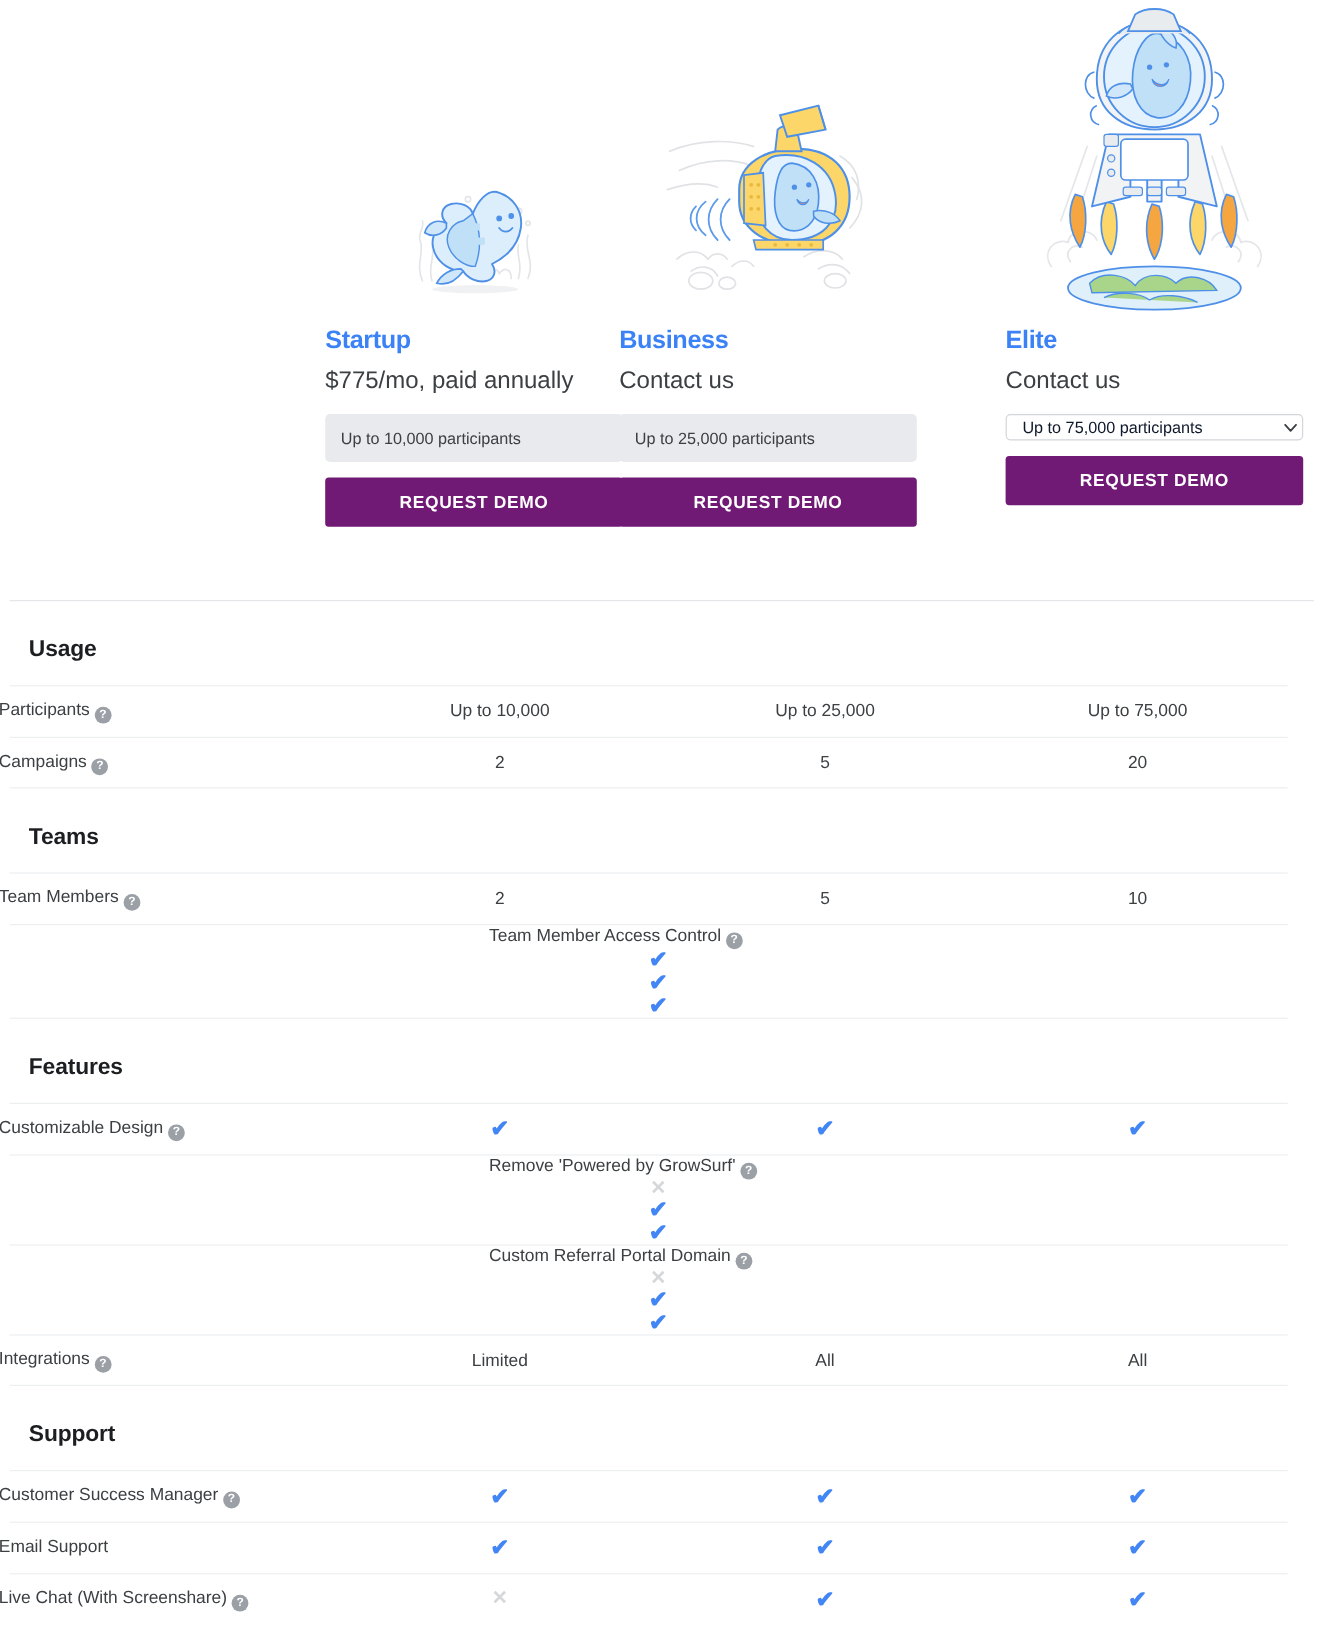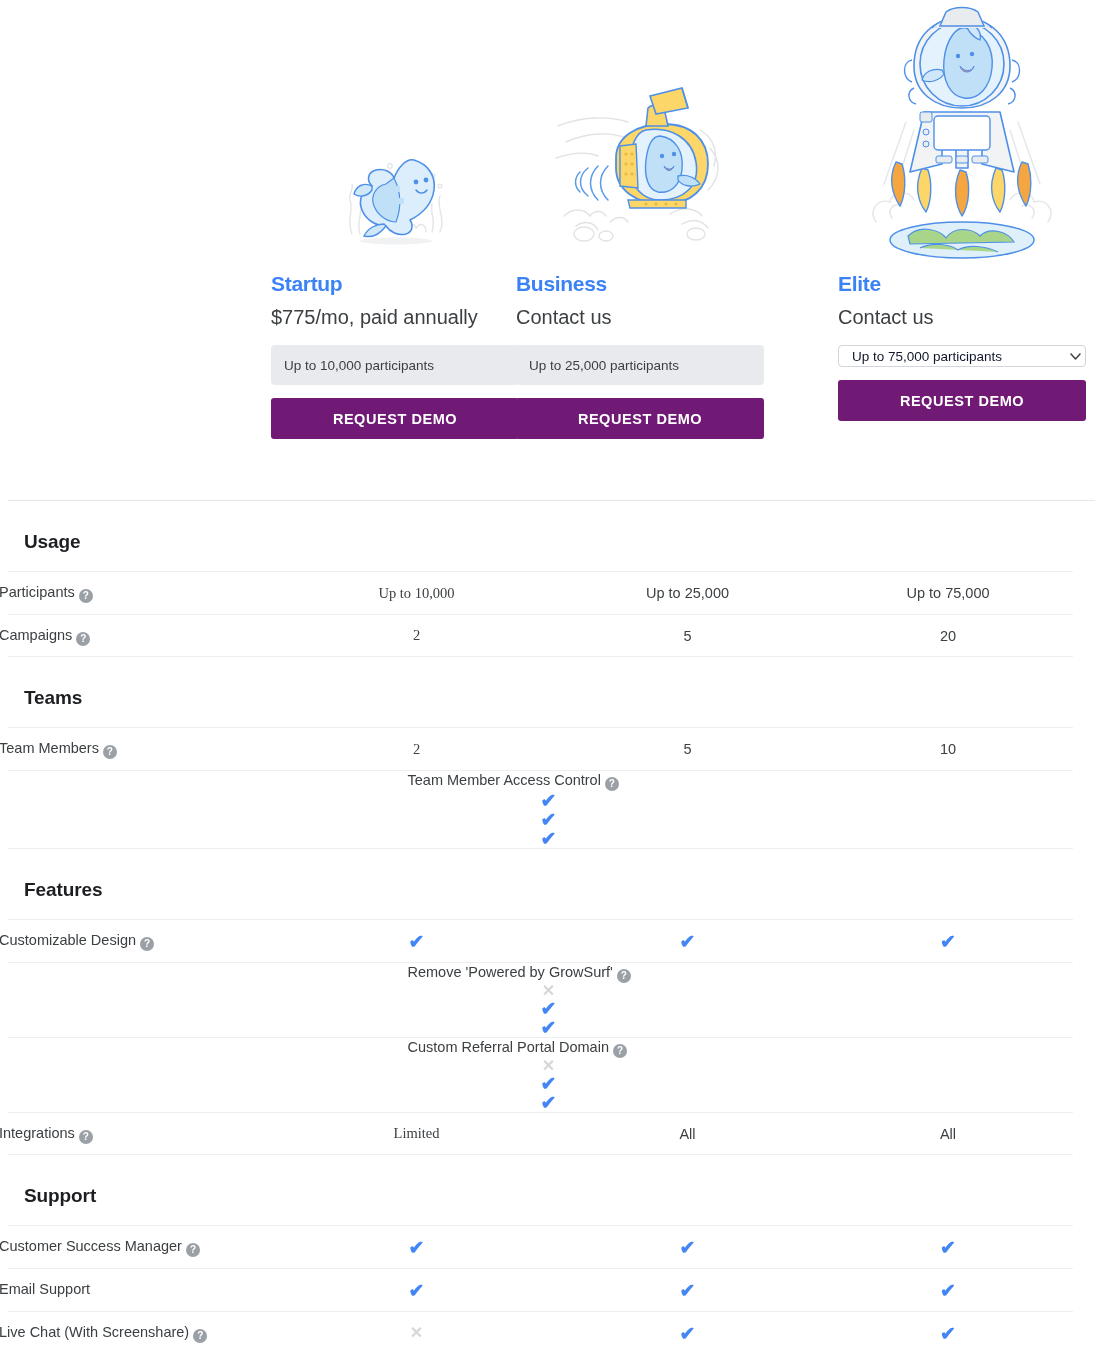--- a/index.html
+++ b/index.html
@@ -126,21 +126,21 @@
     color: #3c4043;
     line-height: 1.35;
     padding-right: 6px;
   }
   .cell {
     flex: none;
     text-align: center;
     font-size: 14.5px;
     color: #3c4043;
   }
-  .cell-0 { width: 271px; font-family: Liberation Serif, serif; }
+  .cell-0 { width: 271px; }
   .cell-1 { width: 271px; }
   .cell-2 { width: 250px; }
 
   .help {
     display: inline-block;
     width: 14px;
     height: 14px;
     border-radius: 50%;
     background: #9aa0a6;
     color: #ffffff;

